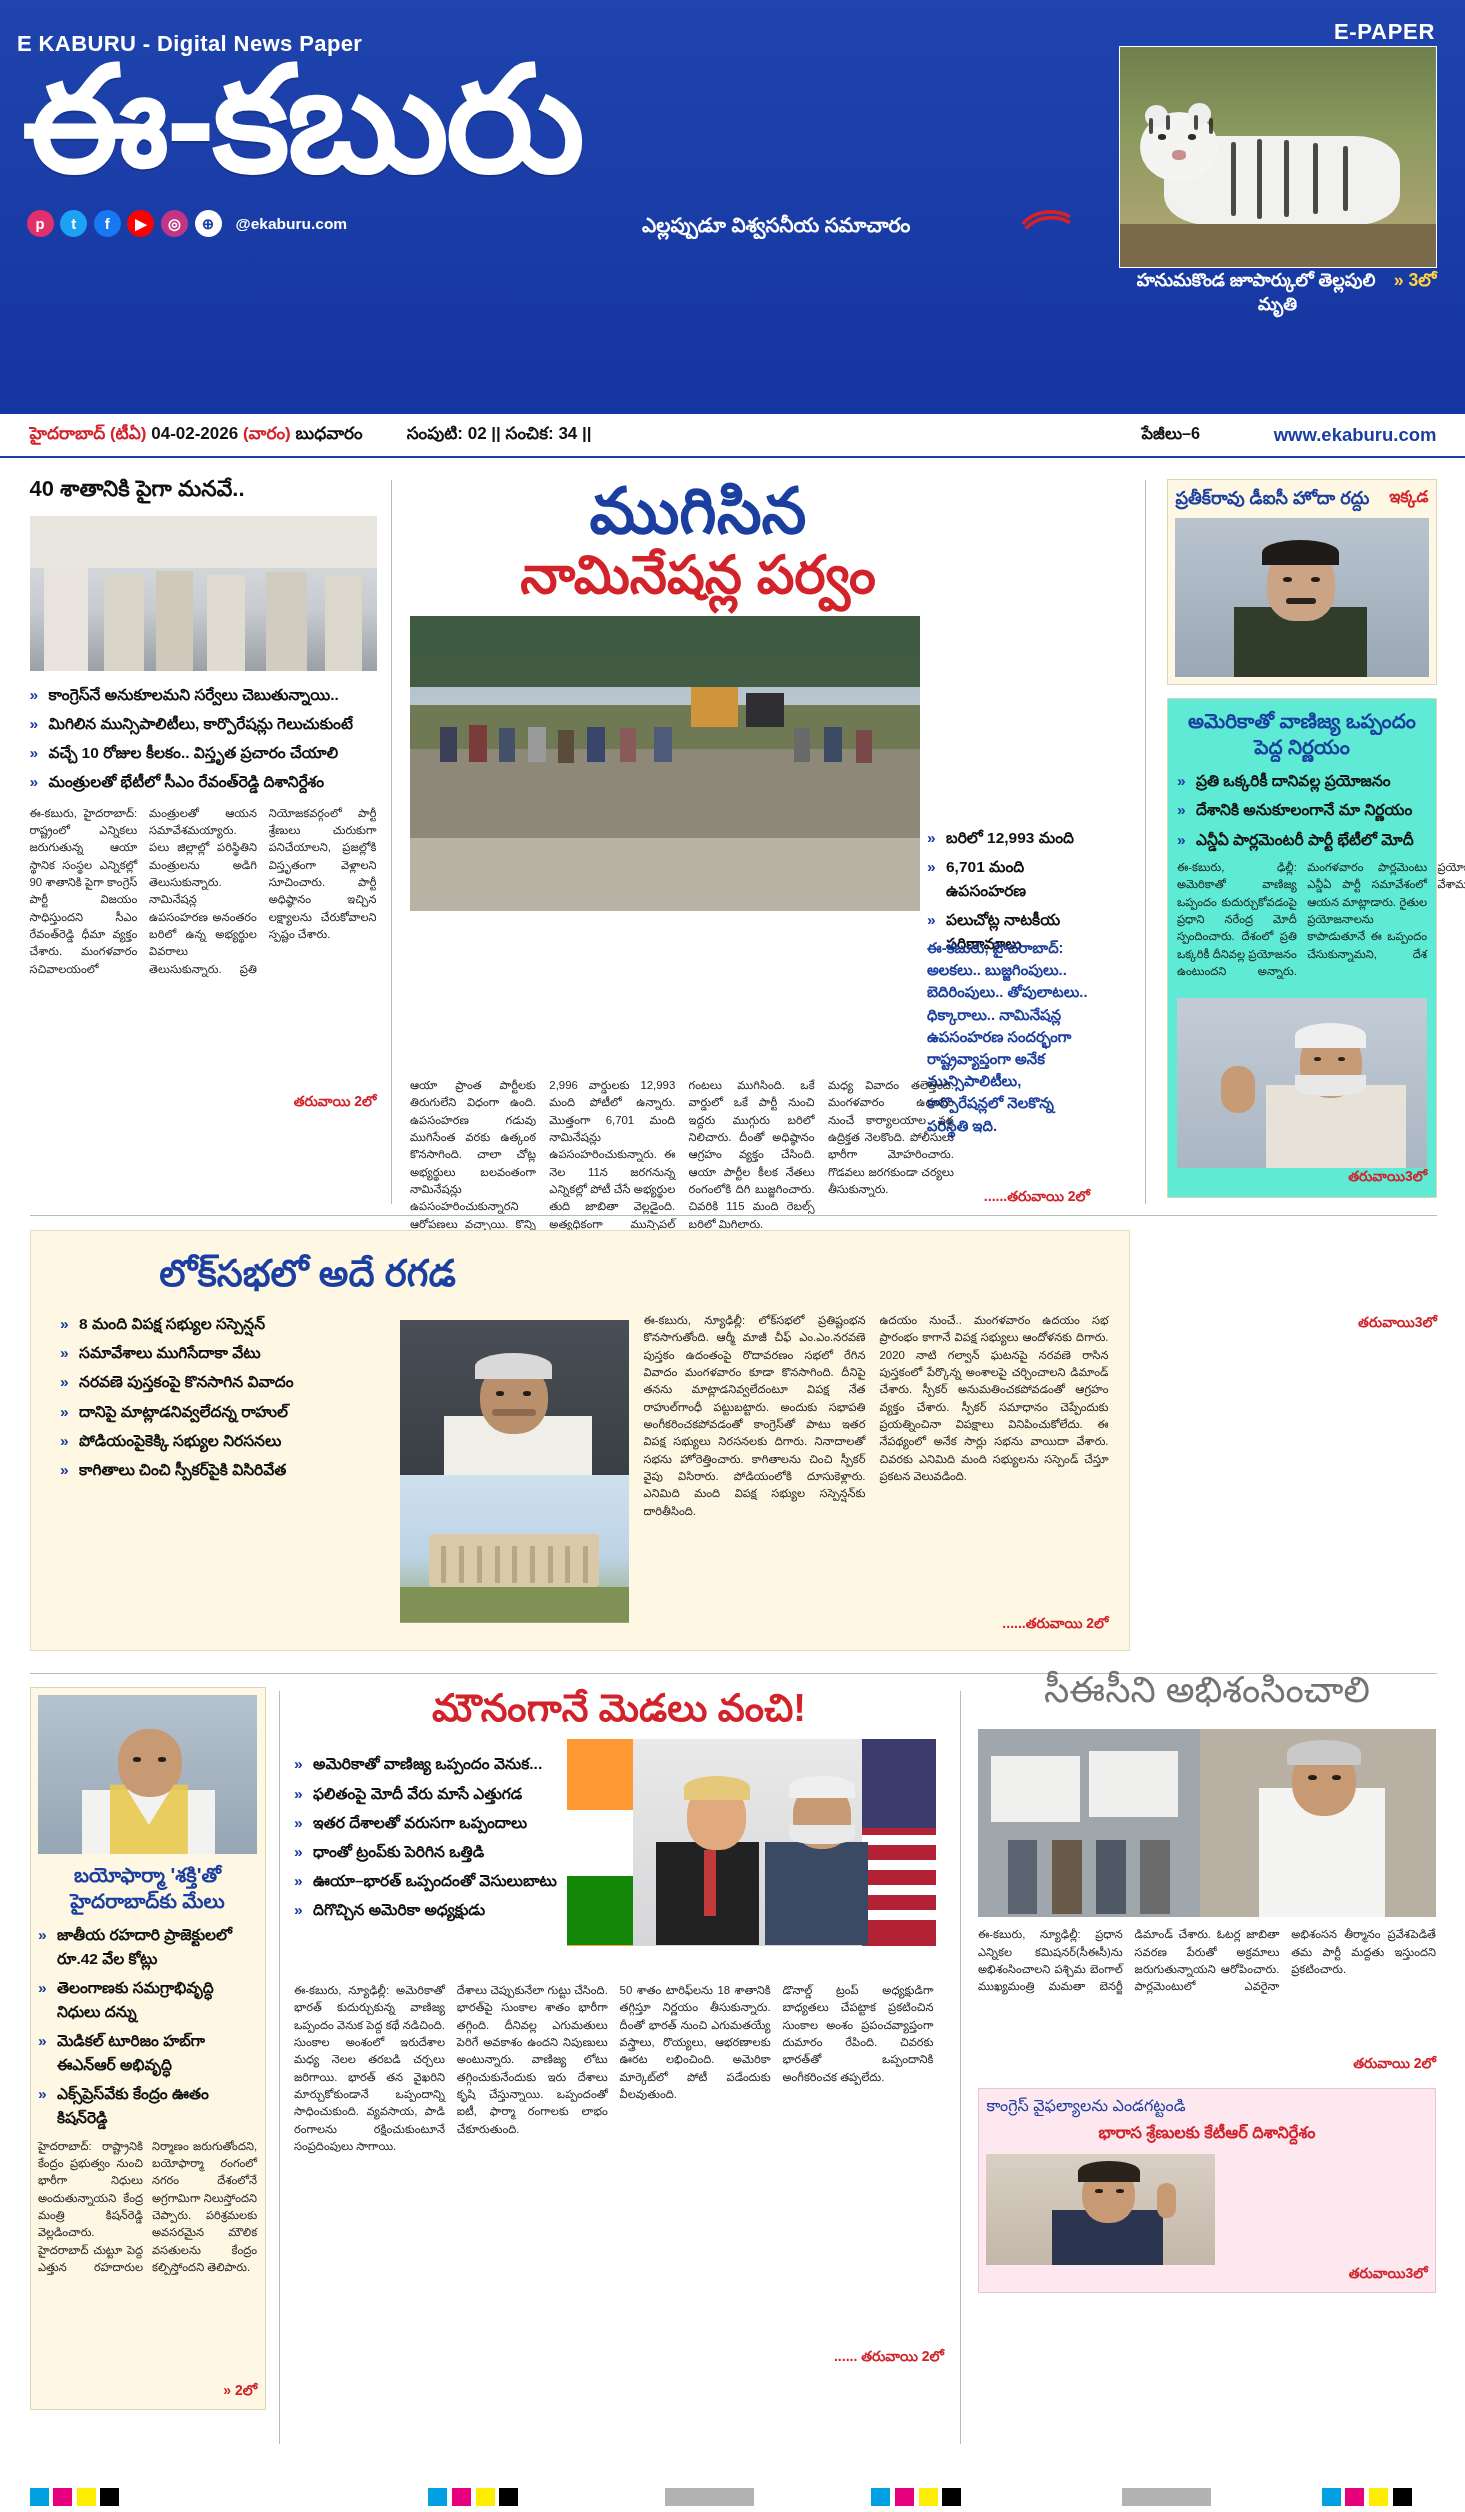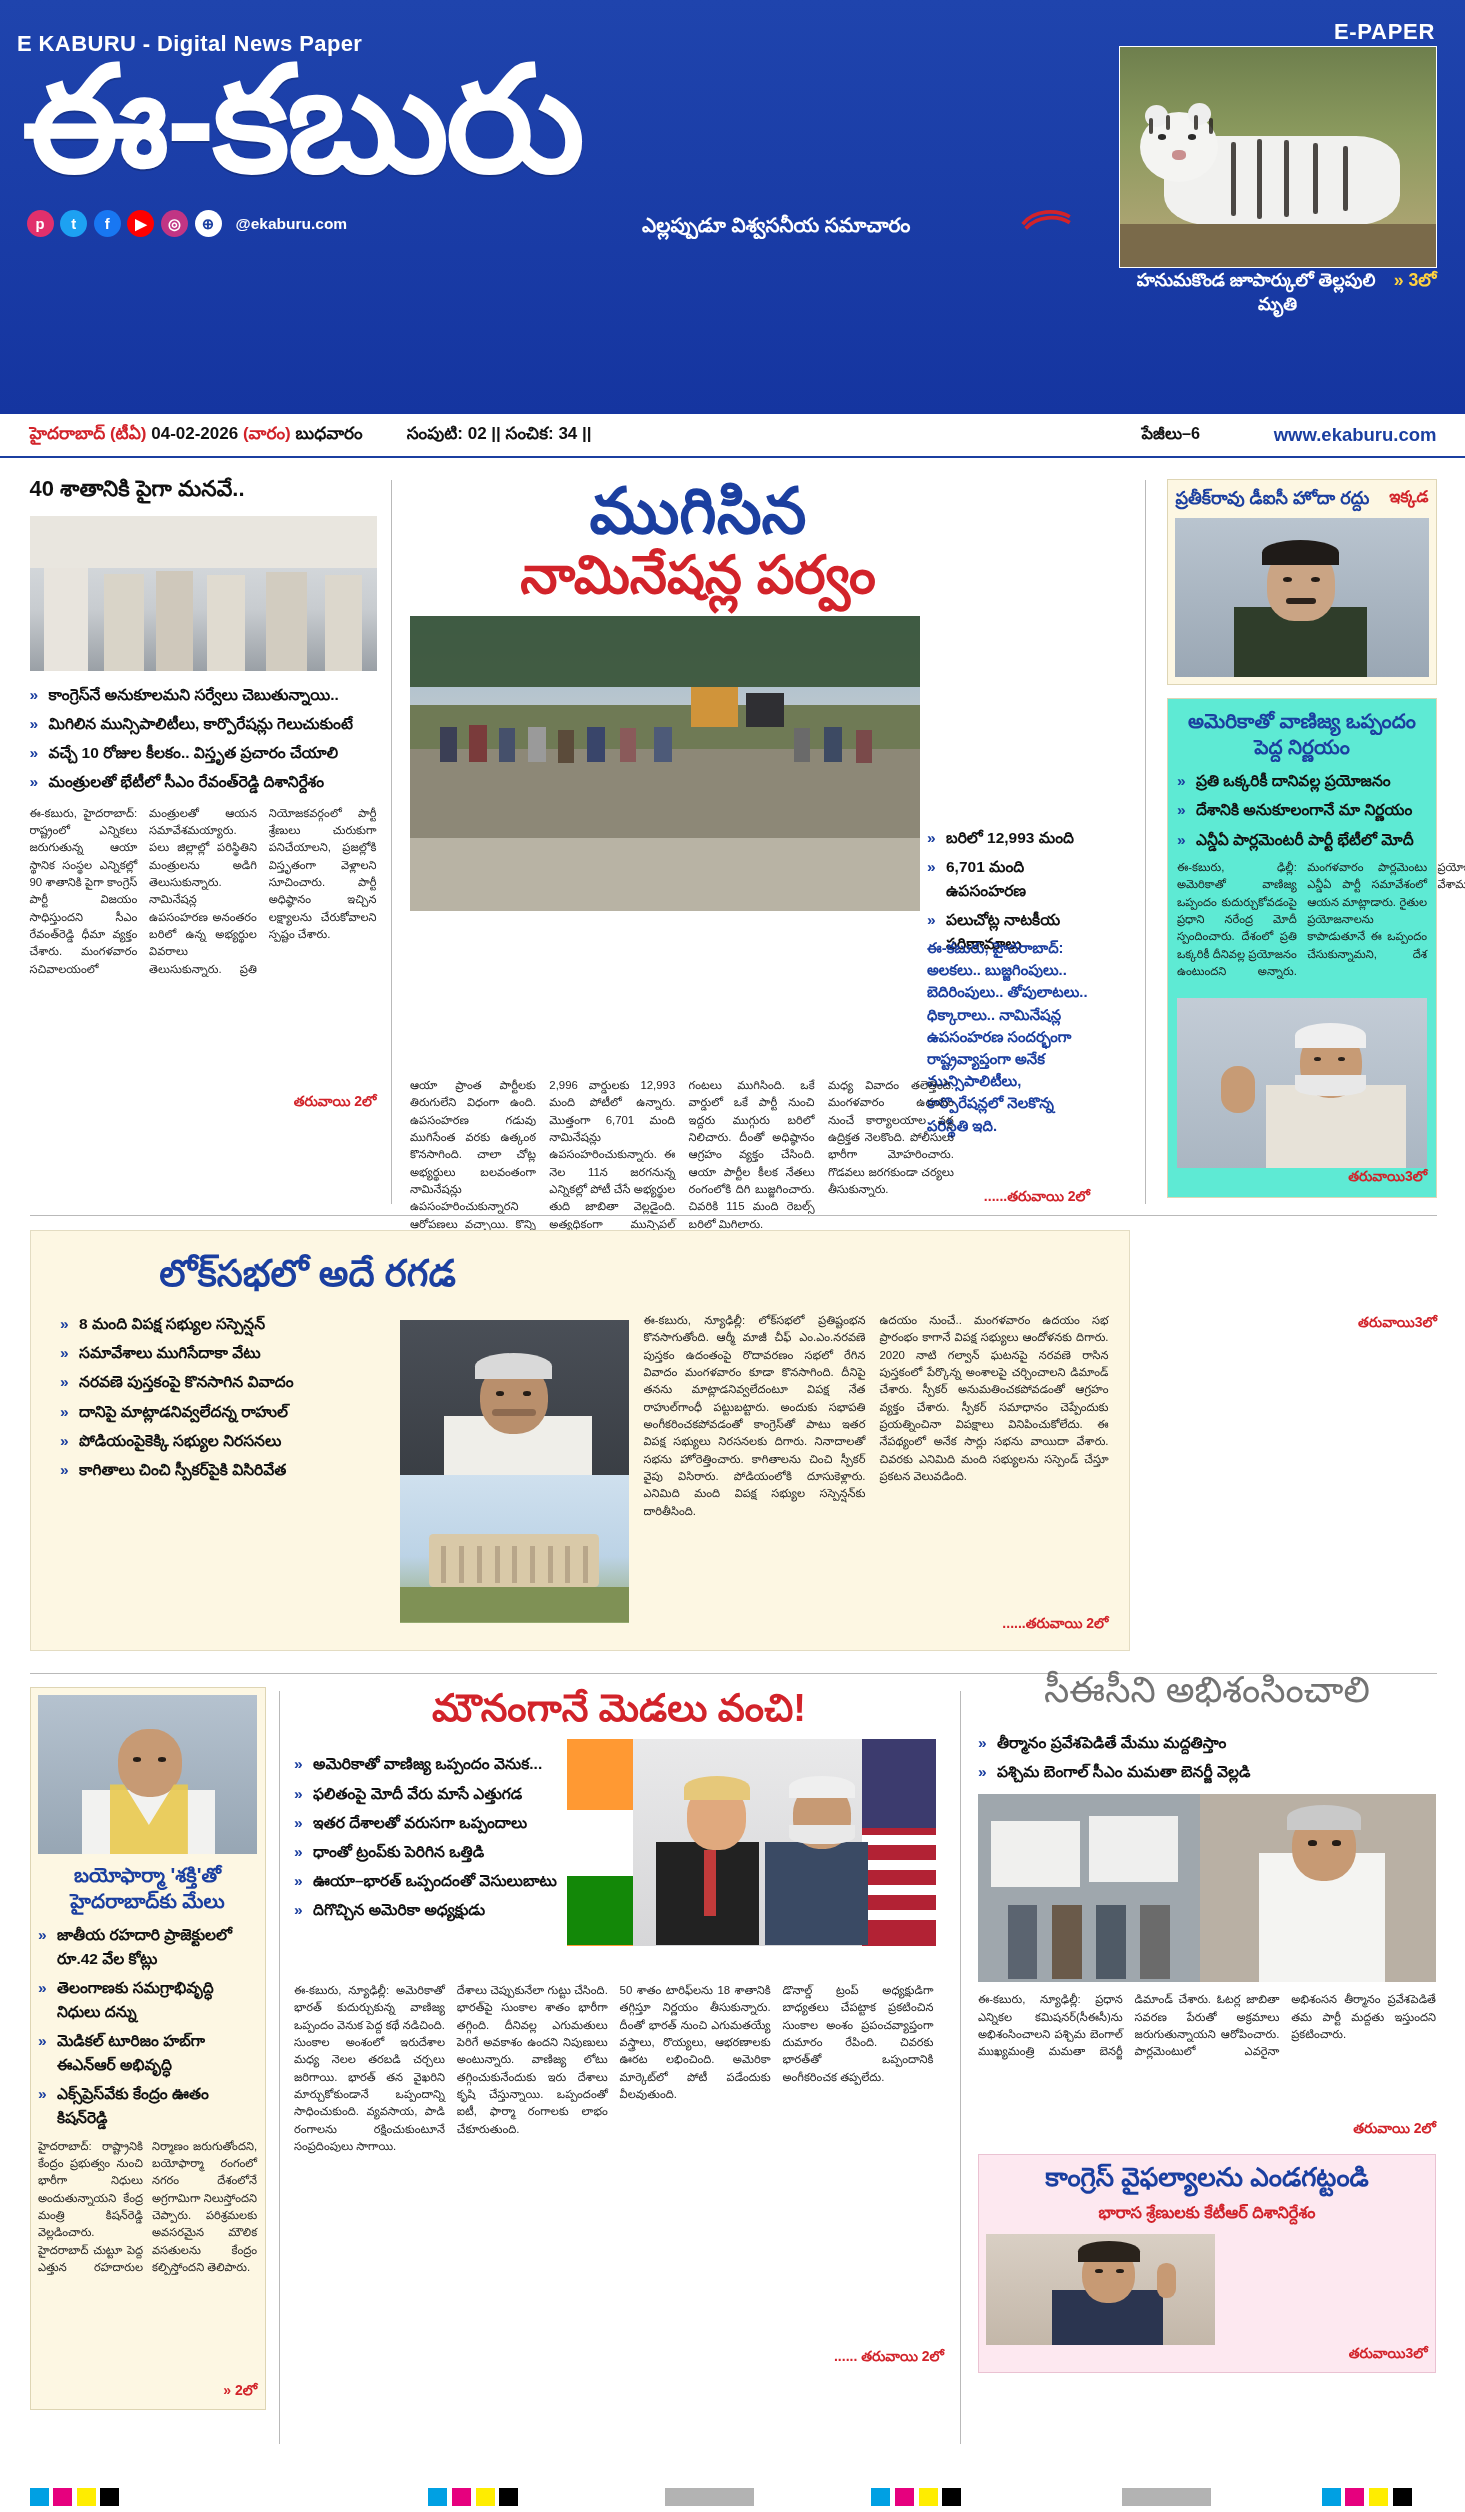--- a/index.html
+++ b/index.html
@@ -420,45 +420,41 @@
       <div class="body-col" style="width:151px;">50 శాతం టారిఫ్‌లను 18 శాతానికి తగ్గిస్తూ నిర్ణయం తీసుకున్నారు. దీంతో భారత్ నుంచి ఎగుమతయ్యే వస్త్రాలు, రొయ్యలు, ఆభరణాలకు ఊరట లభించింది. అమెరికా మార్కెట్‌లో పోటీ పడేందుకు వీలవుతుంది.</div>
       <div class="body-col" style="width:151px;">డొనాల్డ్ ట్రంప్ అధ్యక్షుడిగా బాధ్యతలు చేపట్టాక ప్రకటించిన సుంకాల అంశం ప్రపంచవ్యాప్తంగా దుమారం రేపింది. చివరకు భారత్‌తో ఒప్పందానికి అంగీకరించక తప్పలేదు.</div>
     </div>
     <div class="contd" style="position:absolute; left:414px; top:661px; width:236px;">...... తరువాయి 2లో</div>
   </div>
 
   <div class="rule-v" style="left:960px; top:1691px; height:753px;"></div>
 
   <div class="blk" style="left:978px; top:1669px; width:458px;">
     <div class="ec-head" style="text-align:center;">సీఈసీని అభిశంసించాలి</div>
-    <ul class="bullets" style="margin-top:11.8px; font-size:15.5px;">
-      <li>తీర్మానం ప్రవేశపెడితే మేము మద్దతిస్తాం</li>
-      <li>పశ్చిమ బెంగాల్ సీఎం మమతా బెనర్జీ వెల్లడి</li>
-    </ul>
     <div class="photo" style="margin-top:10.3px; width:458px; height:188px;">
       <div style="position:absolute;inset:0;background:linear-gradient(180deg,#d8dce0 0%,#b9bfc6 100%)"></div>
       <div style="position:absolute;left:0;top:0;width:222px;height:188px;background:#9fa7ad;"></div>
       <div style="position:absolute;left:13.3px;top:26.6px;width:89px;height:66px;background:#f0f0ee;"></div>
       <div style="position:absolute;left:111px;top:22px;width:89px;height:66px;background:#efefee;"></div>
       <div style="position:absolute;left:222px;top:0;width:236px;height:188px;background:#b9b0a4;"></div>
       <div style="position:absolute;left:281px;top:59px;width:126px;height:129px;background:#f4f4f2;"></div>
       <div style="position:absolute;left:314px;top:19px;width:64px;height:68px;background:#c79a74;border-radius:46%;"></div>
       <div style="position:absolute;left:309px;top:10.3px;width:74px;height:25px;background:#c9c9c9;border-radius:50% 50% 0 0;"></div>
       <div style="position:absolute;left:330px;top:46px;width:8.9px;height:5.2px;background:#241c16;border-radius:50%;"></div>
       <div style="position:absolute;left:354px;top:46px;width:8.9px;height:5.2px;background:#241c16;border-radius:50%;"></div>
       <div style="position:absolute;left:29.5px;top:111px;width:29.5px;height:74px;background:#5b6470;"></div>
       <div style="position:absolute;left:74px;top:111px;width:29.5px;height:74px;background:#6a5a4a;"></div>
       <div style="position:absolute;left:118px;top:111px;width:29.5px;height:74px;background:#4f5a66;"></div>
       <div style="position:absolute;left:162px;top:111px;width:29.5px;height:74px;background:#6b6b6b;"></div>
     </div>
     <div class="body-col" style="margin-top:8.9px; column-count:3; column-gap:11.8px; height:129px;">ఈ-కబురు, న్యూఢిల్లీ: ప్రధాన ఎన్నికల కమిషనర్‌(సీఈసీ)ను అభిశంసించాలని పశ్చిమ బెంగాల్ ముఖ్యమంత్రి మమతా బెనర్జీ డిమాండ్ చేశారు. ఓటర్ల జాబితా సవరణ పేరుతో అక్రమాలు జరుగుతున్నాయని ఆరోపించారు. పార్లమెంటులో ఎవరైనా అభిశంసన తీర్మానం ప్రవేశపెడితే తమ పార్టీ మద్దతు ఇస్తుందని ప్రకటించారు.</div>
     <div class="contd">తరువాయి 2లో</div>
 
     <div style="margin-top:13.3px; background:#fde8f0; border:1.5px solid #eac2d2; padding:7.4px; width:458px;">
-      <div style="font-size:26px; font-weight:bold; color:#1b3fa0; text-align:center;">కాంగ్రెస్ వైఫల్యాలను ఎండగట్టండి</div>
+      <div style="font-size:16px; font-weight:normal; color:#1b3fa0; ">కాంగ్రెస్ వైఫల్యాలను ఎండగట్టండి</div>
       <div style="font-size:16.2px; font-weight:bold; color:#d2232a; text-align:center; margin-top:4.4px;">భారాస శ్రేణులకు కేటీఆర్ దిశానిర్దేశం</div>
       <div style="display:flex; gap:10.3px; margin-top:7.4px;">
         <div class="photo" style="width:229px;height:111px;">
           <div style="position:absolute;inset:0;background:linear-gradient(180deg,#d9cfc4 0%,#c3b7a9 100%)"></div>
           <div style="position:absolute;left:66px;top:56px;width:111px;height:55px;background:#2b3550;"></div>
           <div style="position:absolute;left:96px;top:13.3px;width:53px;height:56px;background:#c79a74;border-radius:46%;"></div>
           <div style="position:absolute;left:92px;top:7.4px;width:62px;height:20.7px;background:#2a231c;border-radius:50% 50% 0 0;"></div>
           <div style="position:absolute;left:109px;top:35px;width:7.4px;height:4.4px;background:#241c16;border-radius:50%;"></div>
           <div style="position:absolute;left:130px;top:35px;width:7.4px;height:4.4px;background:#241c16;border-radius:50%;"></div>
           <div style="position:absolute;left:171px;top:29.5px;width:19px;height:35px;background:#c79a74;border-radius:8.9px;"></div>

